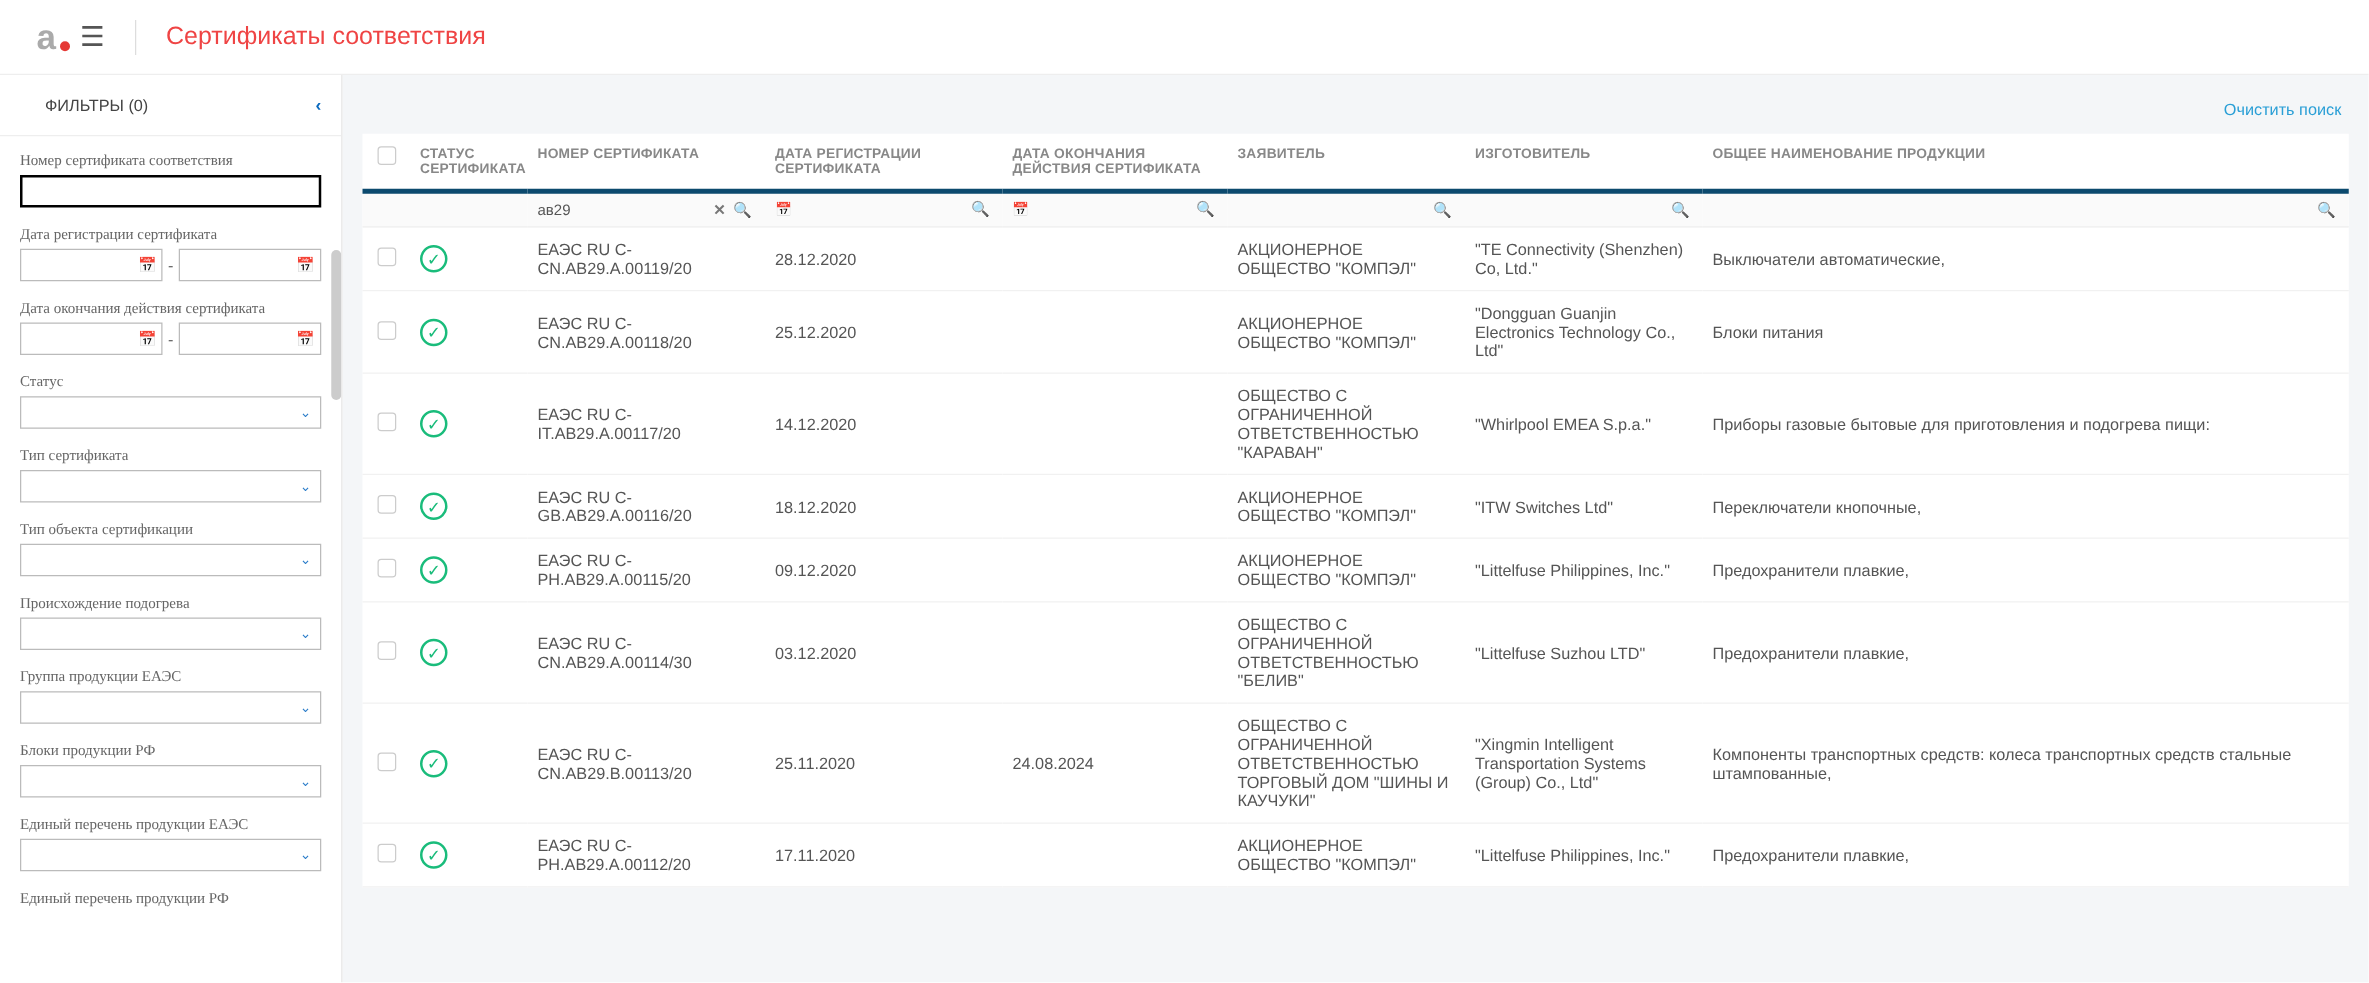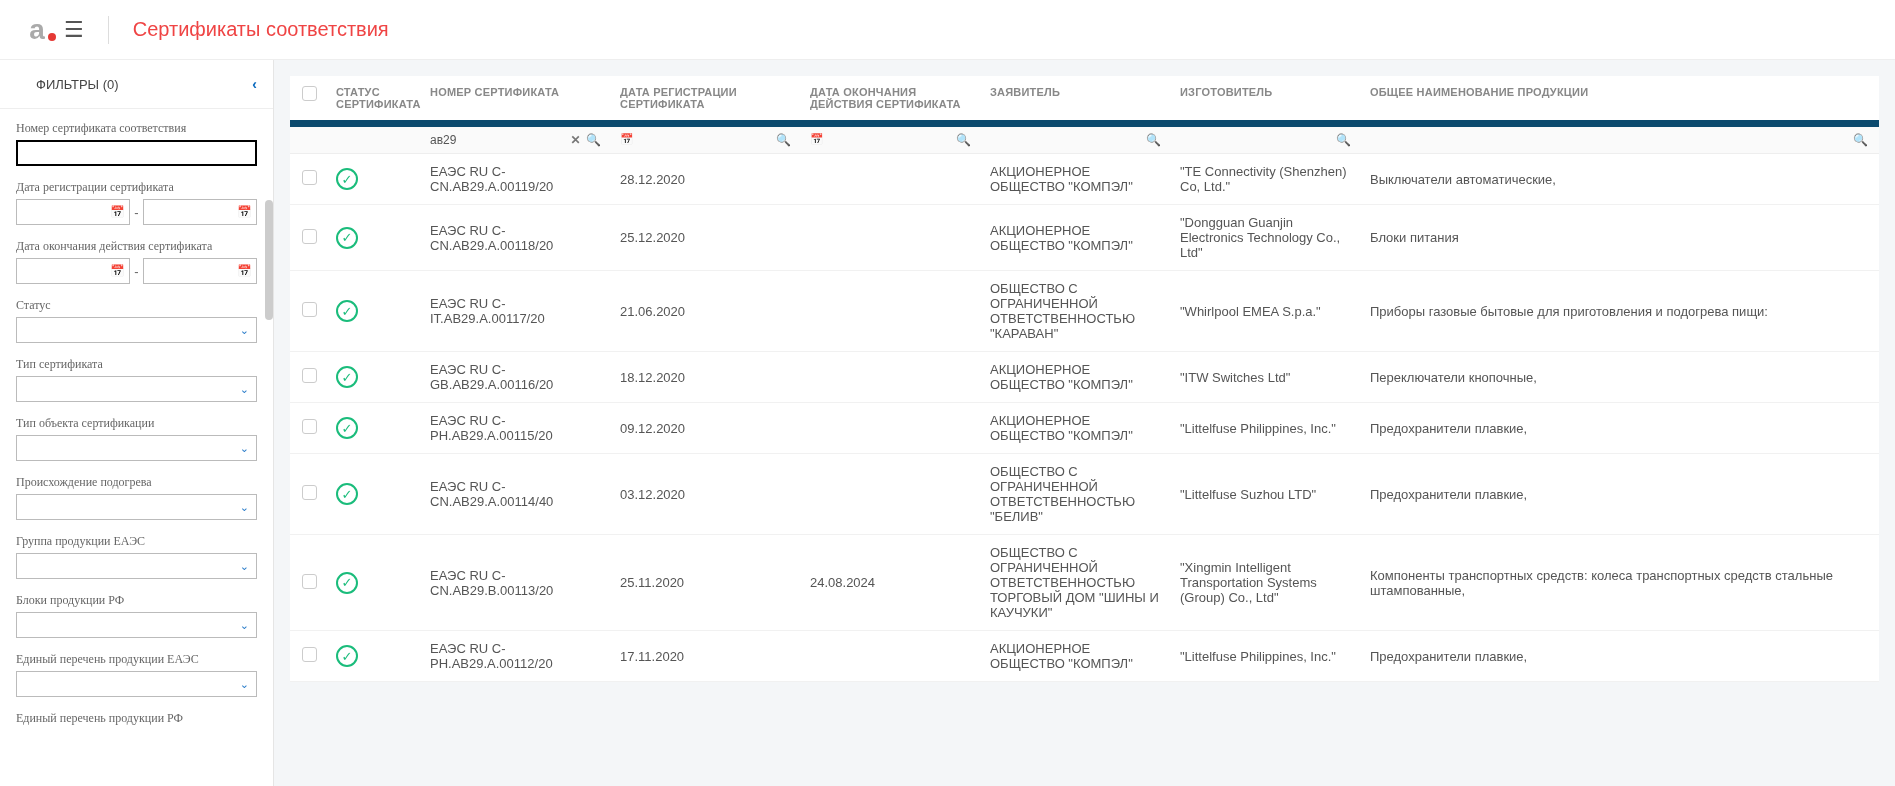--- a/index.html
+++ b/index.html
@@ -162,21 +162,21 @@
     width: 100%;
     border-collapse: collapse;
     table-layout: fixed;
   }
   thead th {
     text-align: left;
     font-size: 11px;
     font-weight: 600;
     color: #888;
     padding: 10px 8px;
-    border-bottom: 7px solid #0c4a6e;
+    border-bottom: 4px solid #0c4a6e;
     vertical-align: top;
     letter-spacing: 0.2px;
   }
   thead tr.filter-row th {
     padding: 6px 8px;
     border-bottom: 1px solid #eee;
     background: #fafafa;
   }
   .col-checkbox { width: 38px; text-align: center; }
   .col-status { width: 94px; }
@@ -191,21 +191,21 @@
     width: 15px; height: 15px;
     border: 1px solid #ccc;
     border-radius: 3px;
     display: inline-block;
     cursor: pointer;
     background: #fff;
   }
   .filter-cell {
     position: relative;
     display: flex;
-    align-items: flex-start;
+    align-items: flex-end;
   }
   .filter-input {
     width: 100%;
     border: none;
     background: transparent;
     font-size: 12px;
     color: #555;
     padding-right: 36px;
   }
   .filter-icons {
@@ -351,20 +351,21 @@
       </div>
 
       <div class="field-group">
         <label class="field-label">Единый перечень продукции РФ</label>
       </div>
     </div>
     <div class="scrollbar-thumb"></div>
   </div>
 
   <div class="main">
+    <div class="clear-link">Очистить поиск</div>
     <div class="table-wrap">
       <table>
         <colgroup>
           <col class="col-checkbox">
             <col class="col-status">
             <col class="col-num">
           <col class="col-reg">
             <col class="col-exp">
             <col class="col-applicant">
           <col class="col-manuf">
@@ -453,21 +454,21 @@
     <td>25.12.2020</td>
     <td></td>
     <td>АКЦИОНЕРНОЕ ОБЩЕСТВО "КОМПЭЛ"</td>
     <td>"Dongguan Guanjin Electronics Technology Co., Ltd"</td>
     <td>Блоки питания</td>
   </tr>
             <tr>
     <td style="text-align:center;"><span class="checkbox"></span></td>
     <td><span class="status-circle">✓</span></td>
     <td>ЕАЭС RU С-IT.АВ29.А.00117/20</td>
-    <td>21.06.2020</td>
+    <td>14.12.2020</td>
     <td></td>
     <td>ОБЩЕСТВО С ОГРАНИЧЕННОЙ ОТВЕТСТВЕННОСТЬЮ "КАРАВАН"</td>
     <td>"Whirlpool EMEA S.p.a."</td>
     <td>Приборы газовые бытовые для приготовления и подогрева пищи:</td>
   </tr>
             <tr>
     <td style="text-align:center;"><span class="checkbox"></span></td>
     <td><span class="status-circle">✓</span></td>
     <td>ЕАЭС RU С-GB.АВ29.А.00116/20</td>
     <td>18.12.2020</td>
@@ -482,21 +483,21 @@
     <td>ЕАЭС RU С-PH.АВ29.А.00115/20</td>
     <td>09.12.2020</td>
     <td></td>
     <td>АКЦИОНЕРНОЕ ОБЩЕСТВО "КОМПЭЛ"</td>
     <td>"Littelfuse Philippines, Inc."</td>
     <td>Предохранители плавкие,</td>
   </tr>
             <tr>
     <td style="text-align:center;"><span class="checkbox"></span></td>
     <td><span class="status-circle">✓</span></td>
-    <td>ЕАЭС RU С-CN.АВ29.А.00114/40</td>
+    <td>ЕАЭС RU С-CN.АВ29.А.00114/30</td>
     <td>03.12.2020</td>
     <td></td>
     <td>ОБЩЕСТВО С ОГРАНИЧЕННОЙ ОТВЕТСТВЕННОСТЬЮ "БЕЛИВ"</td>
     <td>"Littelfuse Suzhou LTD"</td>
     <td>Предохранители плавкие,</td>
   </tr>
             <tr>
     <td style="text-align:center;"><span class="checkbox"></span></td>
     <td><span class="status-circle">✓</span></td>
     <td>ЕАЭС RU С-CN.АВ29.В.00113/20</td>

